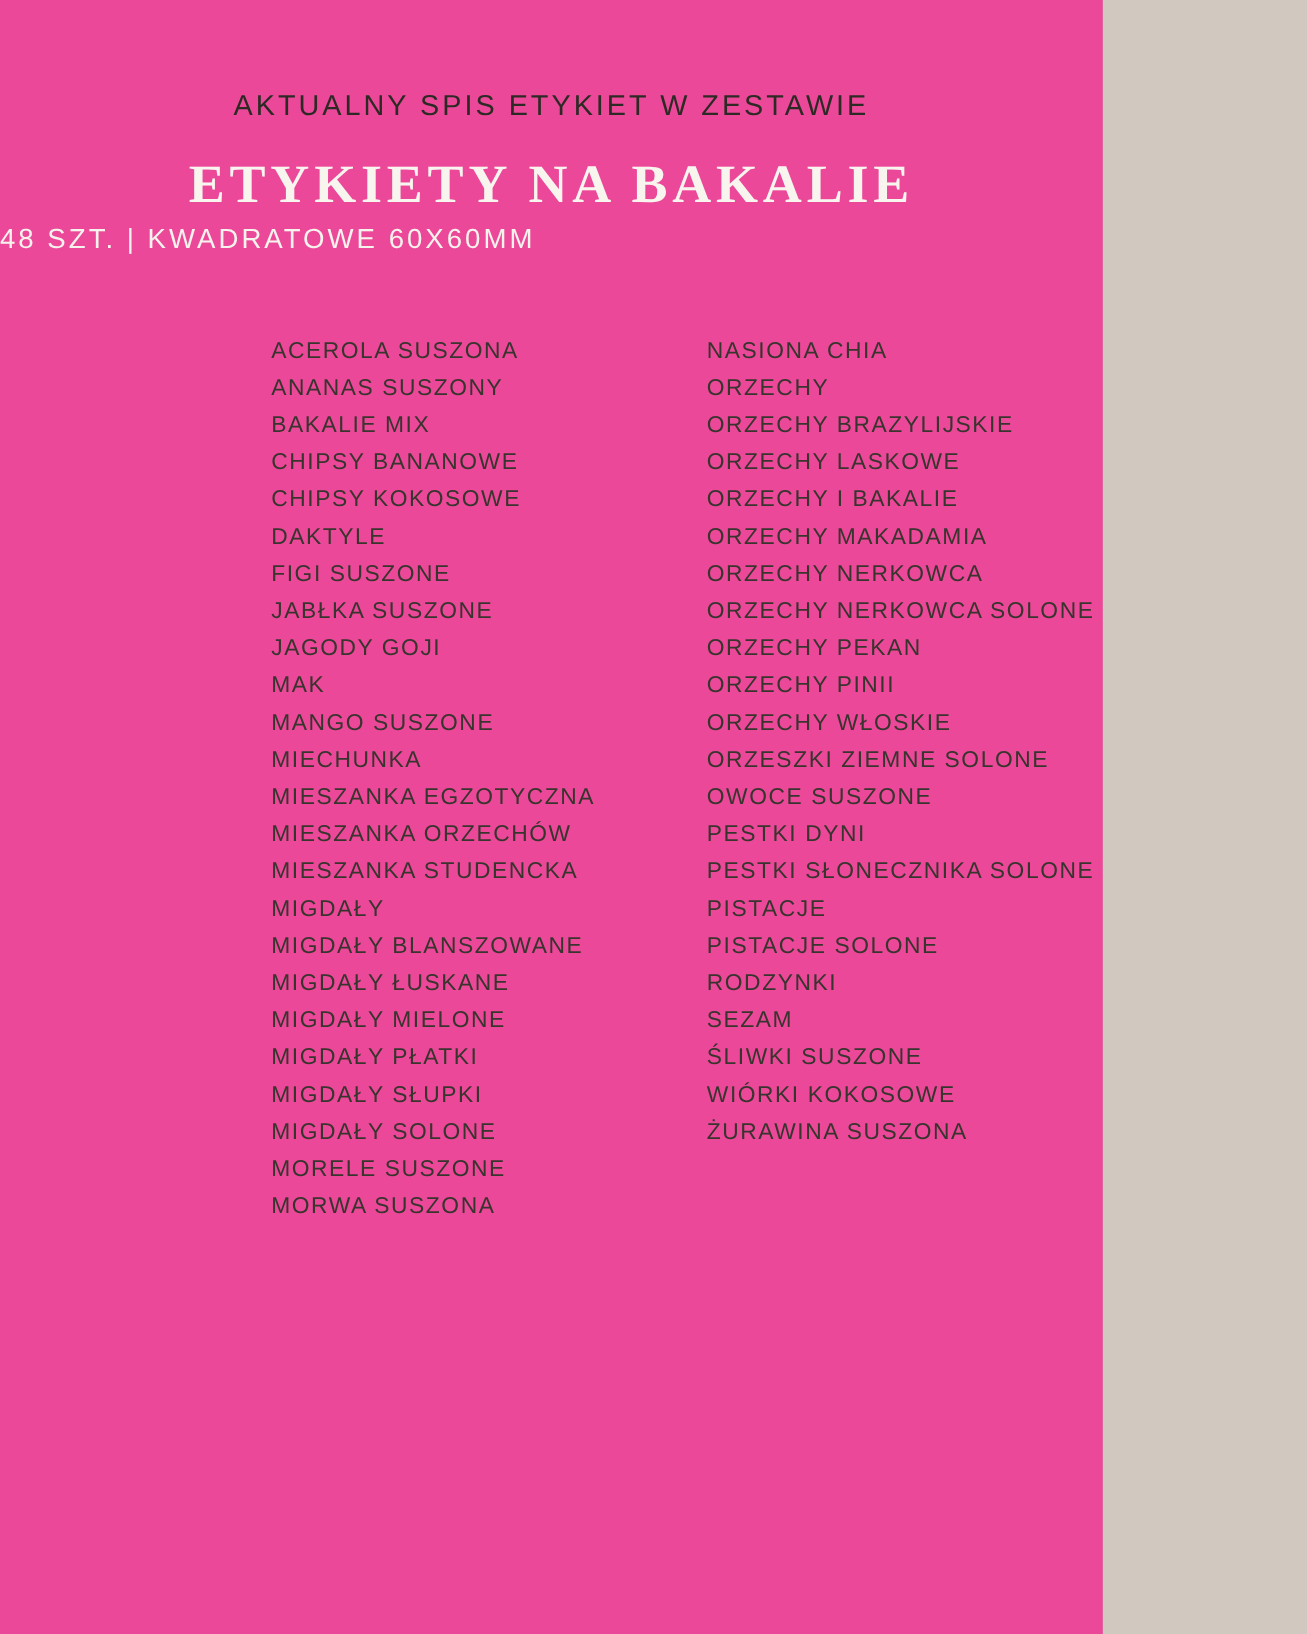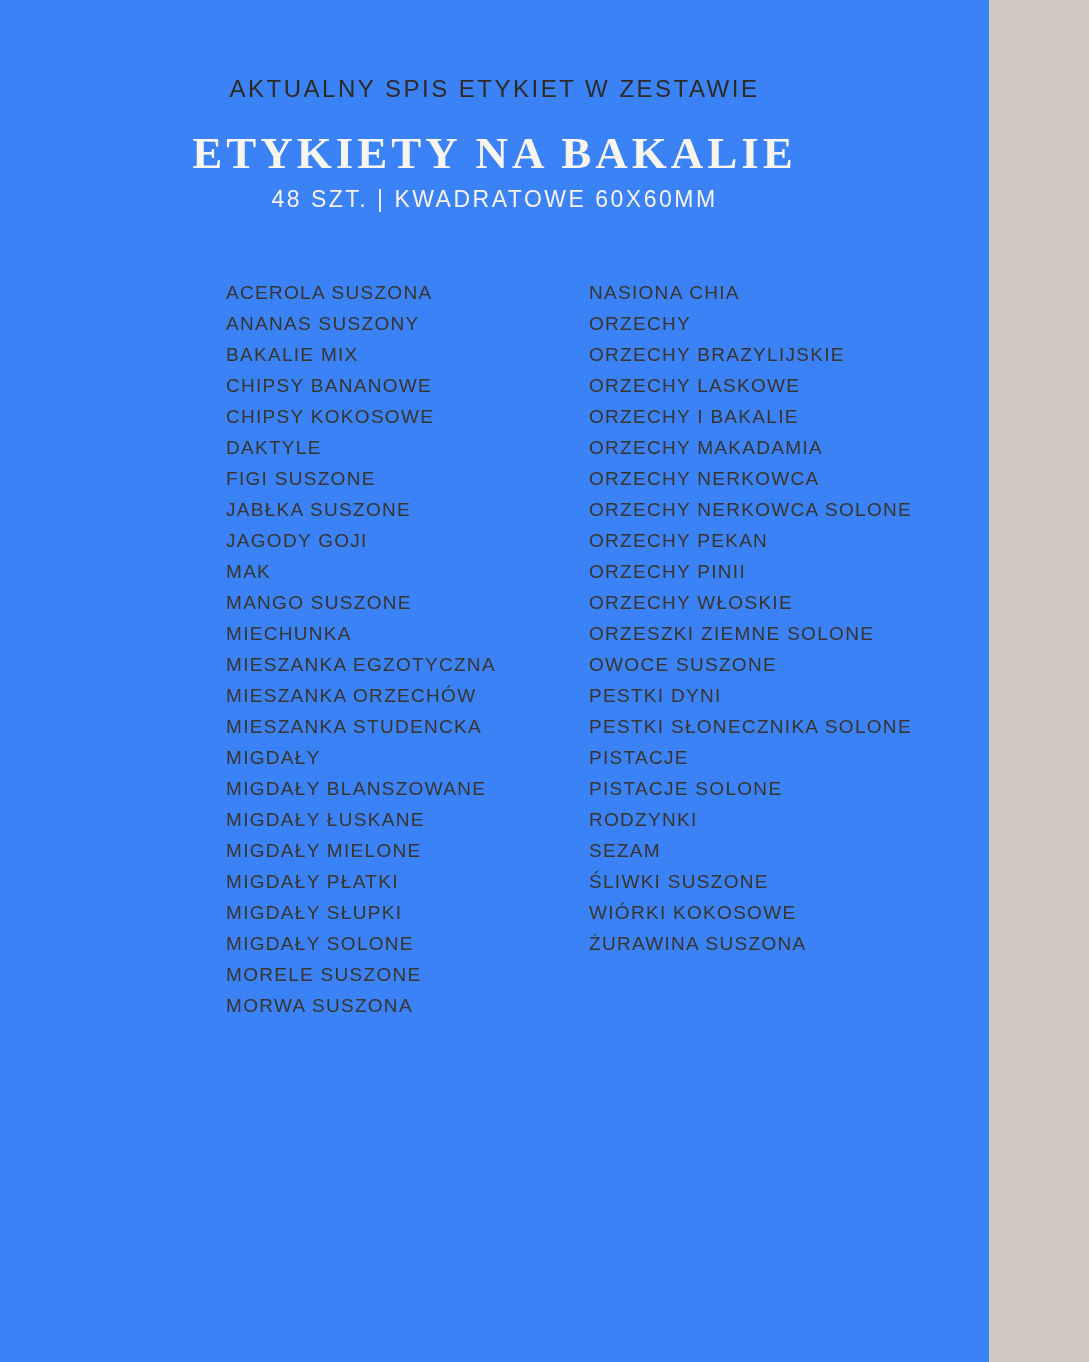--- a/index.html
+++ b/index.html
@@ -2,23 +2,23 @@
 <html><head>
 <meta charset="utf-8">
 <style>
   html, body {
     margin: 0;
     padding: 0;
     background: #d1c9bf;
   }
   .page {
     position: relative;
-    width: 989px;
+    width: 919px;
     height: 1362px;
-    background: #3b82f6;
+    background: #ec4899;
     font-family: "Liberation Sans", sans-serif;
     overflow: hidden;
   }
   .kicker {
     position: absolute;
     top: 75px;
     left: 0;
     width: 100%;
     text-align: center;
     font-size: 24px;
@@ -39,21 +39,20 @@
     font-size: 45px;
     letter-spacing: 4px;
     color: #f8f5ef;
     white-space: nowrap;
   }
   .subtitle {
     position: absolute;
     top: 186px;
     left: 0;
     width: 100%;
-    text-align: center;
     font-size: 23px;
     letter-spacing: 2.5px;
     font-weight: 400;
     color: #f6f3ed;
     white-space: nowrap;
   }
   .columns {
     position: absolute;
     top: 277px;
     left: 226px;

